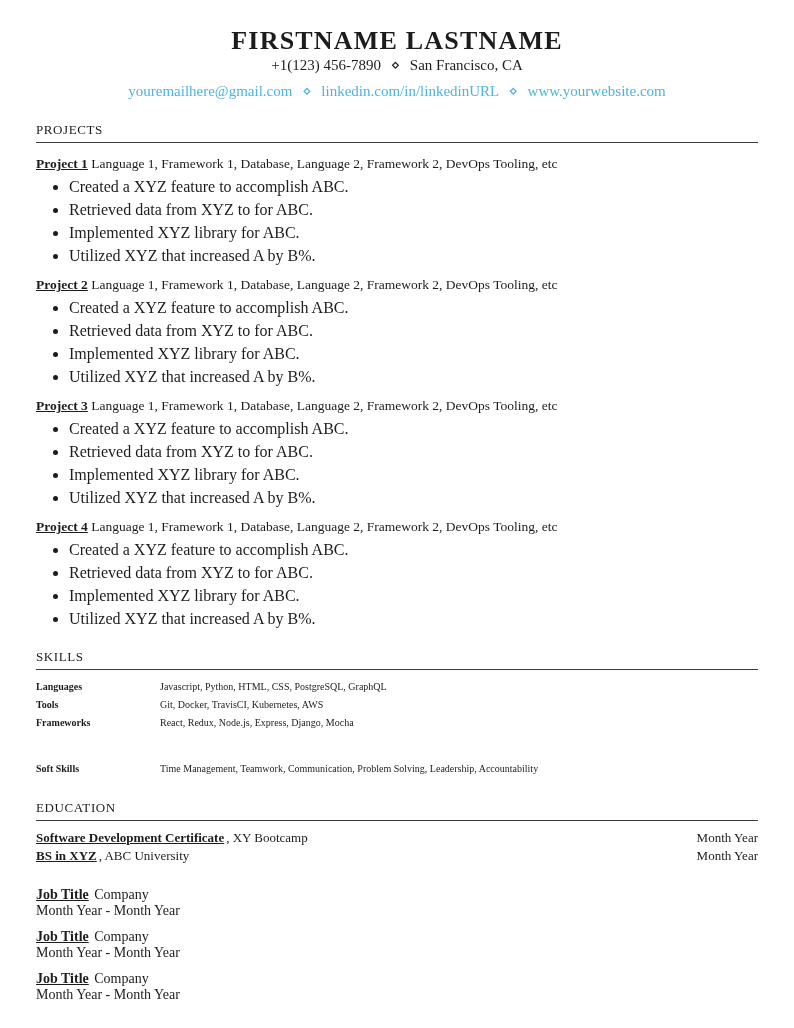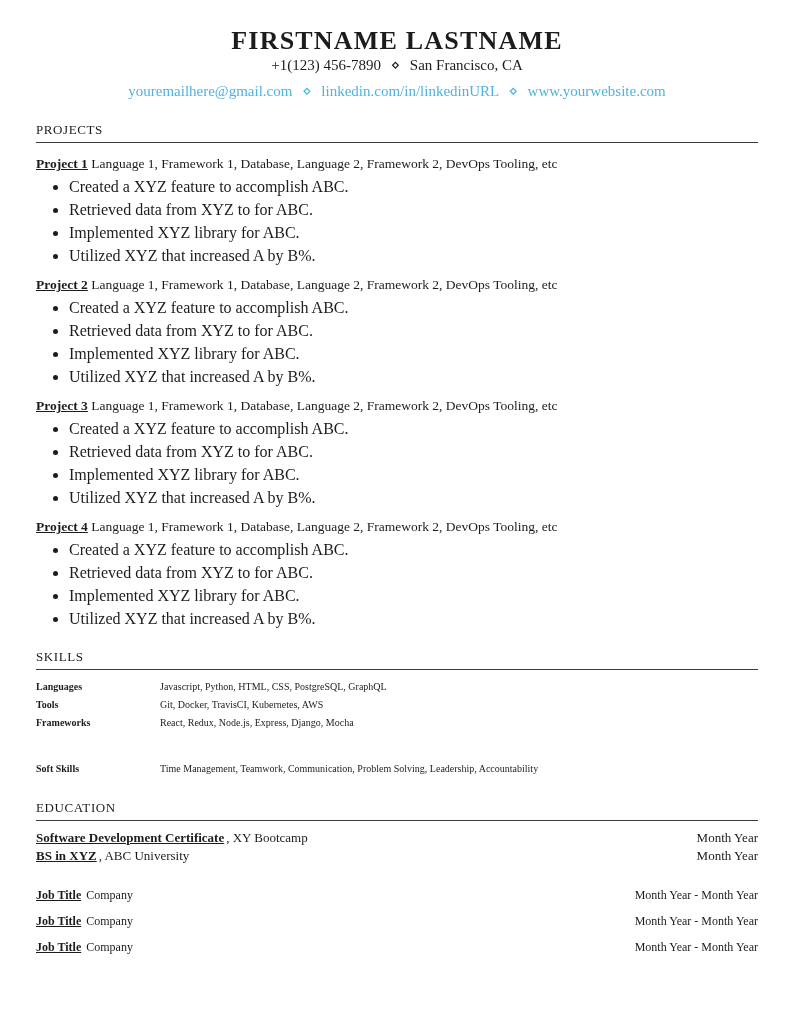--- a/index.html
+++ b/index.html
@@ -63,23 +63,24 @@
     display: flex;
     justify-content: space-between;
     font-size: 13px;
     line-height: 18px;
   }
 
   
   .work-row {
     display: flex;
     justify-content: space-between;
-    font-size: 12px;
+    font-size: 14px;
     line-height: 16px;
     margin-top: 10px;
+    flex-direction: column;
   }
   .work-row:first-of-type { margin-top: 9px; }
   .role-left .b { margin-right: 2px; }
 </style>
 </head>
 <body>
 
 <div class="page">
 
   <div class="hdr">

